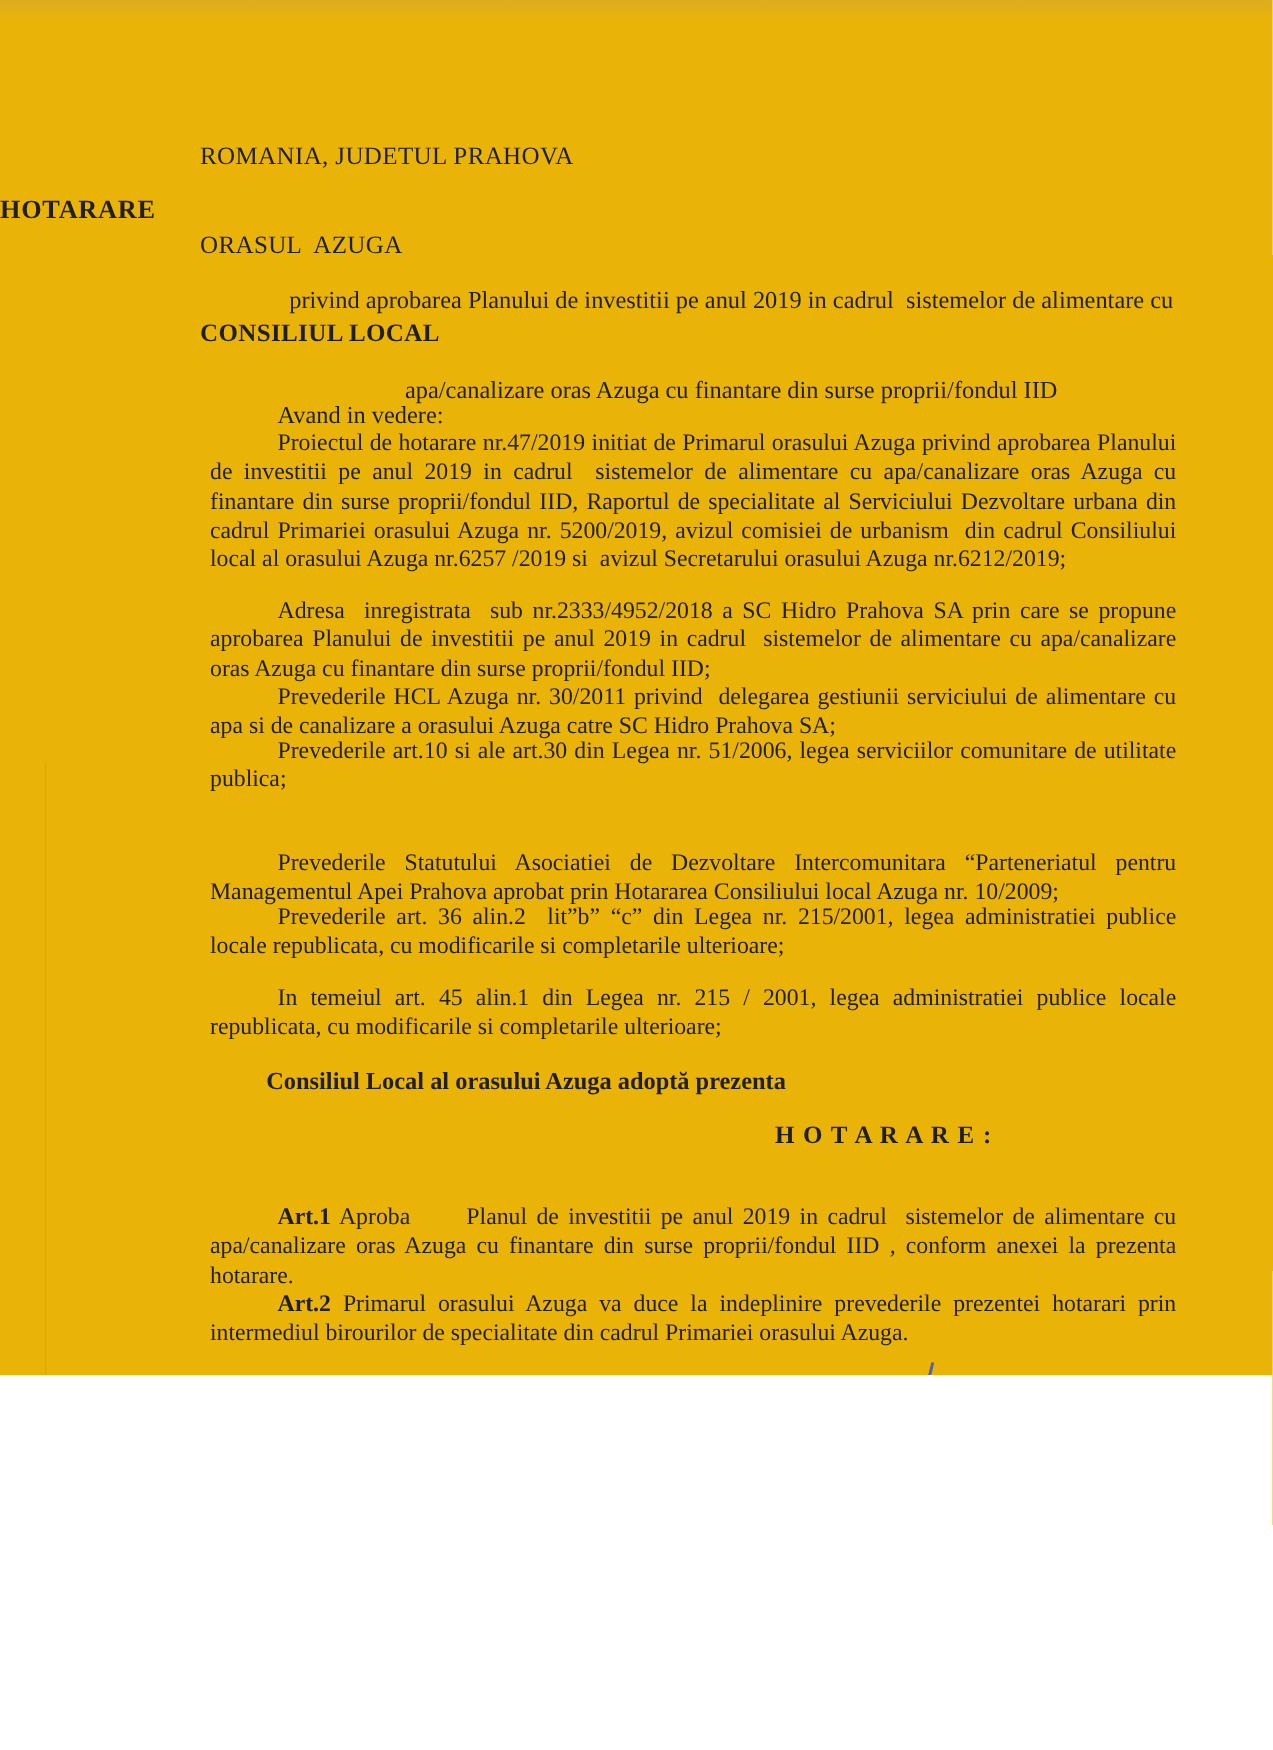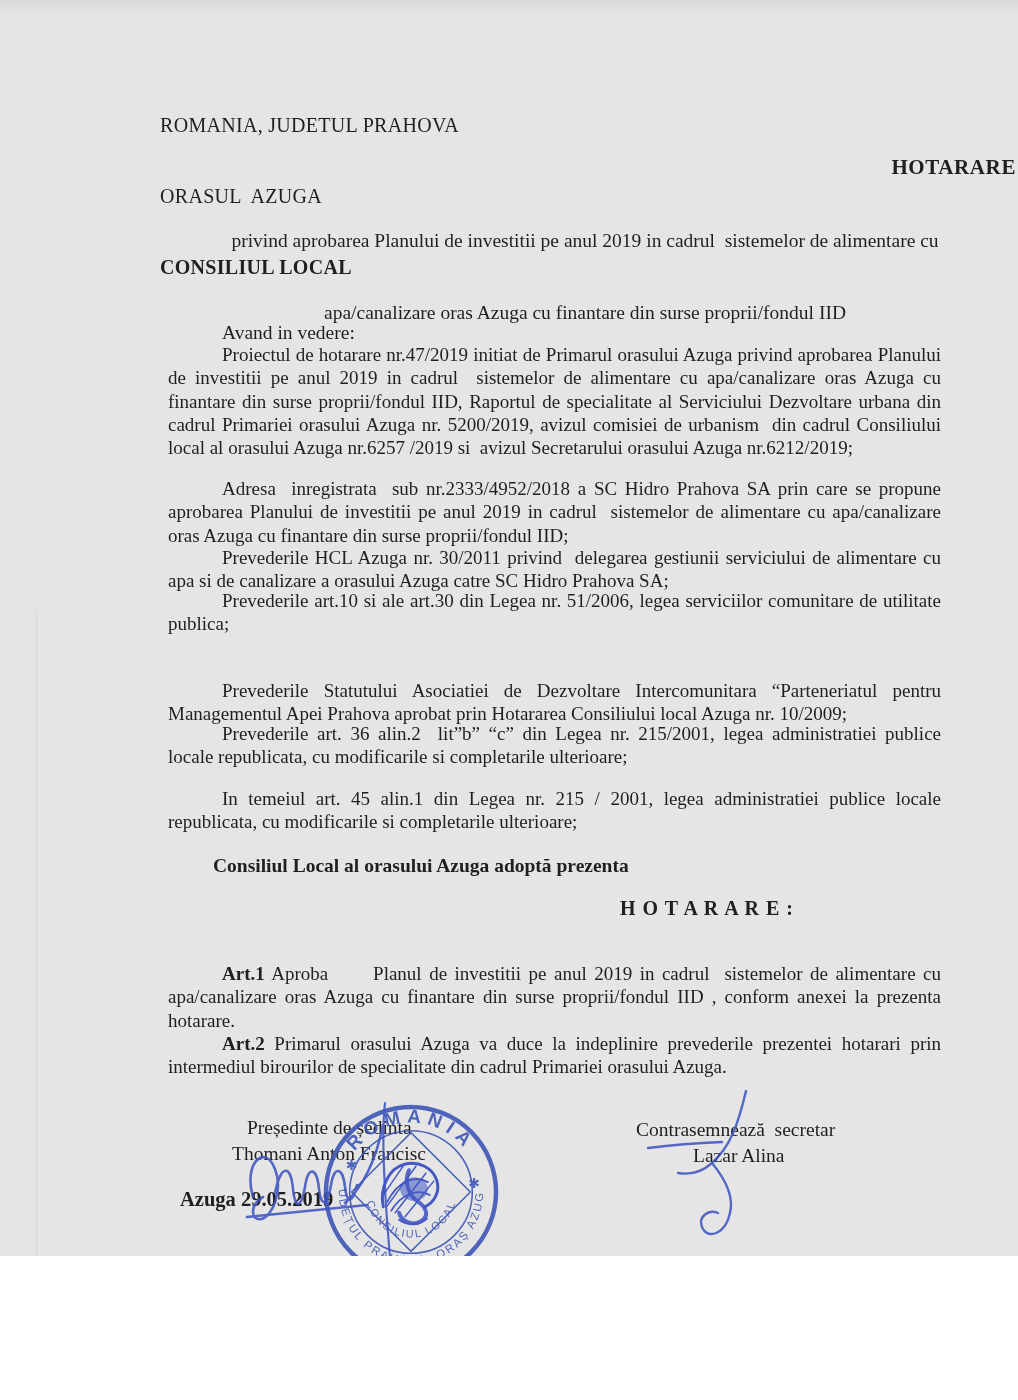--- a/index.html
+++ b/index.html
@@ -1,36 +1,36 @@
 <!DOCTYPE html>
 <html><head>
 <meta charset="utf-8">
 <style>
   html,body { margin:0; padding:0; }
   body { background:#ffffff; }
   .page {
     position:relative;
-    width:1018px; height:1256px;
-    background:#e5e5e5;
+    width:1018px; height:1100px;
+    background:#eab308;
     overflow:hidden;
     font-family:"Liberation Serif", serif;
     color:#1f1f1f;
   }
   .scan-top {
     position:absolute; top:0; left:0; right:0; height:16px;
     background:linear-gradient(180deg, rgba(150,150,150,0.16), rgba(255,255,255,0));
   }
   .scan-line {
     position:absolute; left:36px; top:610px; width:1px; height:790px;
     background:rgba(0,0,0,0.055);
   }
   .txt { position:absolute; white-space:pre-wrap; font-size:19.5px; line-height:23.5px; }
   .org { position:absolute; left:160px; top:66px; font-size:20px; line-height:23.8px; letter-spacing:0.3px; white-space:pre-wrap; }
   .doc-title {
-    position:absolute; left:0; top:155px; width:1016px; text-align:right;
+    position:absolute; left:0; top:155px; width:1016px; text-align:left;
     font-weight:bold; font-size:21px; letter-spacing:0.6px;
   }
   .subtitle { position:absolute; left:205px; top:181px; width:760px; font-size:19.5px; line-height:24px; white-space:pre-wrap;text-align:center; }
   .body-par {
     position:absolute; left:168px; width:773px; margin:0;
     text-align:justify; text-indent:54px;
     font-size:19px; line-height:23.3px;
     white-space:pre-wrap;
   }
   .b { font-weight:bold; }

